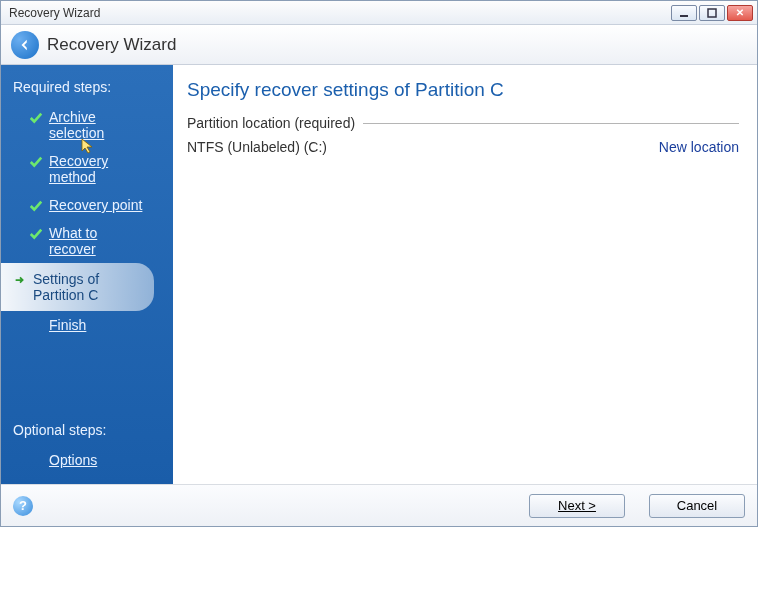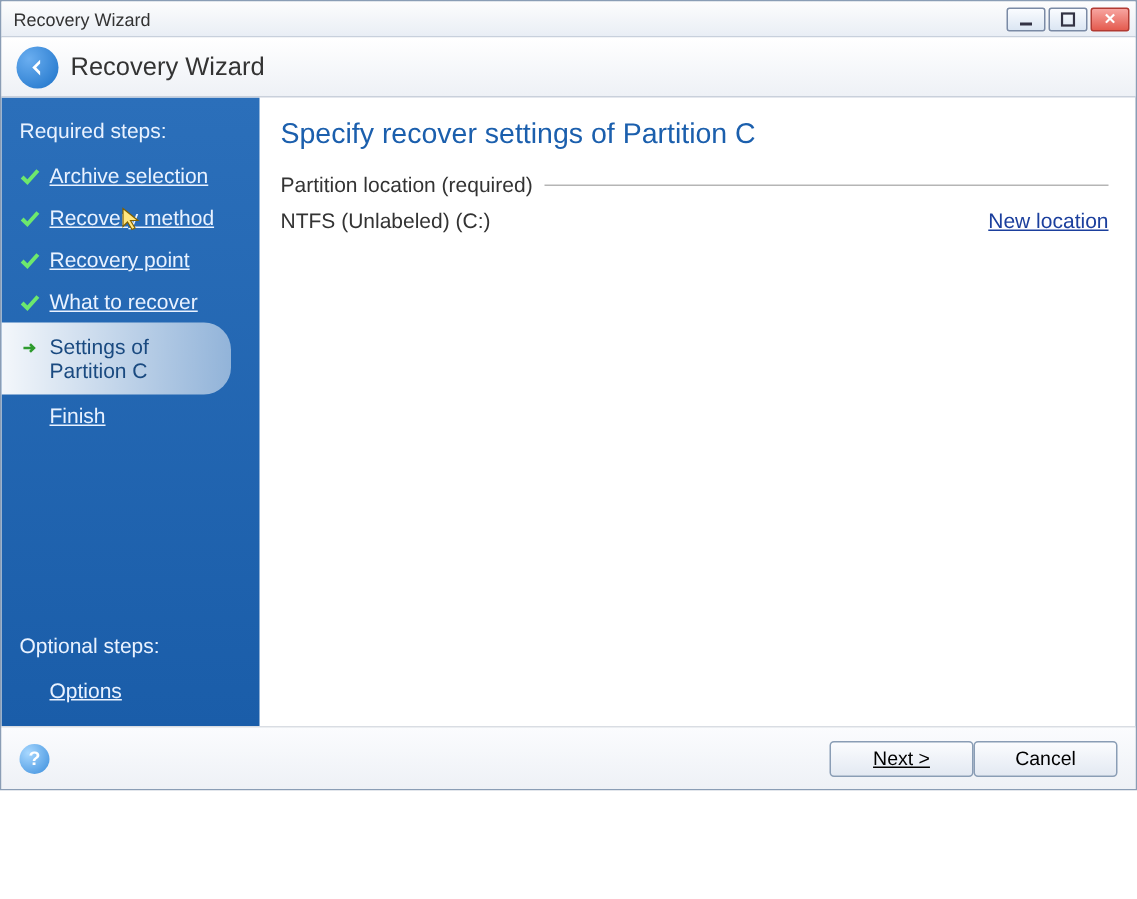--- a/index.html
+++ b/index.html
@@ -15,40 +15,40 @@
 
   .header { height: 40px; display: flex; align-items: center; padding: 0 10px; background: linear-gradient(#ffffff,#eef1f6); border-bottom: 1px solid #c9d0db; }
   .back-arrow { width: 28px; height: 28px; border-radius: 50%; background: radial-gradient(circle at 30% 30%, #6aaef0, #1b71c8); display: flex; align-items: center; justify-content: center; margin-right: 8px; }
   .back-arrow svg { width: 14px; height: 14px; fill: #fff; }
   .header-title { font-size: 17px; color: #333; }
 
   .body { flex: 1; display: flex; overflow: hidden; }
 
   .sidebar { width: 172px; background: linear-gradient(#2b6fba,#1a5da9); color: #fff; display: flex; flex-direction: column; padding: 10px 0; }
   .side-heading { font-size: 14px; padding: 4px 12px 8px; color: #e9f2ff; }
-  .step { display: flex; align-items: flex-start; gap: 6px; padding: 6px 12px; font-size: 14px; color: #e9f2ff; }
+  .step { display: flex; align-items: flex-start; gap: 6px; padding: 6px 28px; font-size: 14px; color: #e9f2ff; }
   .step .label { text-decoration: underline; cursor: pointer; }
   .step .chk { width: 14px; height: 14px; flex: none; margin-top: 2px; }
   .step.current { background: linear-gradient(90deg, rgba(255,255,255,0.95), rgba(255,255,255,0.5)); color: #1a4a80; border-radius: 0 18px 18px 0; margin-right: 19px; padding: 8px 12px; }
   .step.current .label { text-decoration: none; cursor: default; }
   .step.plain .label { text-decoration: underline; }
   .side-spacer { flex: 1; }
 
   .content { flex: 1; padding: 14px 18px 0 14px; color: #333; position: relative; }
   .main-heading { color: #1b5fad; font-size: 19px; margin-bottom: 14px; font-weight: normal; }
   .section-hdr { display: flex; align-items: center; gap: 8px; margin-bottom: 8px; font-size: 14px; }
   .section-hdr .line { flex: 1; height: 1px; background: #b5b5b5; }
   .row { display: flex; align-items: center; margin-bottom: 4px; font-size: 14px; }
-  .row .linkright { margin-left: auto; color: #1b3f9d; text-decoration: underline; cursor: pointer; }
+  .row .linkright { margin-left: auto; color: #1b3f9d; cursor: pointer; }
   .block { margin-bottom: 100px; }
   .cursor { position: absolute; left: 80px; top: 137px; pointer-events:none; }
 
   .footer { height: 42px; border-top: 1px solid #d9dde3; display: flex; align-items: center; padding: 0 12px; background: linear-gradient(#fbfcfe,#eef1f6); }
   .help-icon { width: 20px; height: 20px; border-radius: 50%; background: radial-gradient(circle at 30% 30%, #a8d8ff, #3a8ddc); color: #fff; display:flex;align-items:center;justify-content:center; font-weight:bold; font-size:13px; }
-  .footer-buttons { margin-left: auto; display: flex; gap: 0; }
+  .footer-buttons { margin-left: auto; display: flex; gap: 24px; }
   .btn { min-width: 96px; height: 24px; border: 1px solid #8a9db5; border-radius: 3px; background: linear-gradient(#fbfcfe,#e3e9f2); font-size: 13px; text-align: center; display:flex;align-items:center;justify-content:center; cursor:pointer; }
   .btn.primary { text-decoration: underline; }
 </style>
 </head>
 <body>
 
 <div class="window">
 
   <div class="titlebar">
     <span class="title-text">Recovery Wizard</span>

